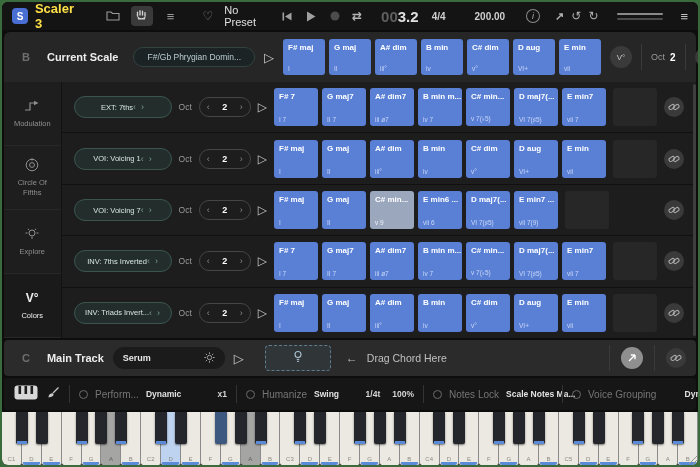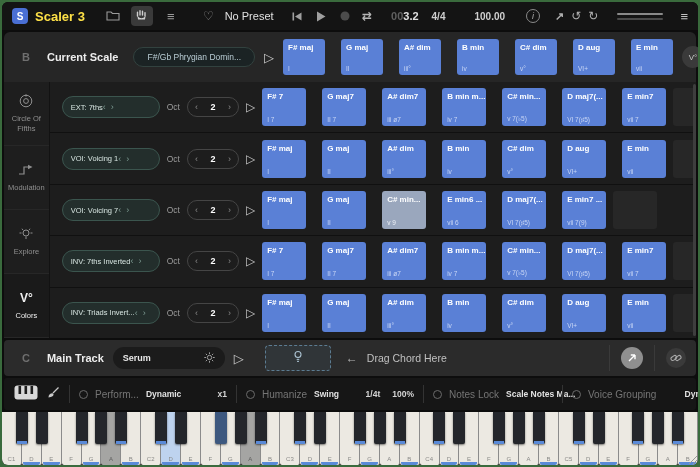--- a/index.html
+++ b/index.html
@@ -10,39 +10,39 @@
   
   .topbar{height:28px;display:flex;align-items:center;padding:0 10px;gap:7px;background:#141414;flex-shrink:0;}
   .logo{width:16px;height:16px;border-radius:4px;background:#4a6fd4;color:#fff;font-weight:bold;font-size:10px;display:flex;align-items:center;justify-content:center;}
   .app-title{font-size:13px;font-weight:bold;color:#fde047;margin-right:10px;}
   .tb-btn{background:none;border:none;color:#9a9a9a;font-size:13px;display:flex;align-items:center;justify-content:center;width:22px;height:20px;cursor:pointer;}
   .tb-btn.active{background:#3a3a3a;border-radius:4px;color:#d0d0d0;}
   .heart{font-size:12px;margin-left:14px;color:#8a8a8a;}
   .preset{font-size:11px;color:#e0e0e0;margin-left:4px;}
   .transport{display:flex;align-items:center;gap:10px;margin-left:auto;}
   .loop{color:#b5b5b5;font-size:12px;font-weight:bold;}
-  .pos{font-size:11px;font-weight:bold;color:#e0e0e0;margin-left:12px;}
+  .pos{font-size:15px;font-weight:bold;color:#e0e0e0;margin-left:12px;}
   .pos .dim{color:#5f5f5f;}
   .tsig{font-size:10px;font-weight:bold;color:#cfcfcf;margin-left:6px;}
   .tempo{font-size:10px;font-weight:bold;color:#cfcfcf;margin-left:22px;}
   .info-btn{width:14px;height:14px;border:1px solid #8a8a8a;border-radius:50%;color:#aaa;font-size:9px;font-style:italic;display:flex;align-items:center;justify-content:center;margin-left:14px;background:none;}
   .ptr{color:#b0b0b0;font-size:11px;font-weight:bold;margin-left:8px;background:none;border:none;}
   .undo,.redo{color:#b0b0b0;font-size:12px;background:none;border:none;}
   .volume{display:flex;flex-direction:column;gap:3px;margin-left:12px;}
   .volume i{display:block;width:46px;height:2px;background:#8a8a8a;border-radius:1px;}
   .volume i+i{background:#4a4a4a;}
   .menu-right{color:#c0c0c0;font-size:13px;margin-left:10px;background:none;border:none;}
 
   
   .scale-panel{height:50px;margin:2px 2px 0;background:#262626;border-radius:6px 6px 0 0;display:flex;align-items:center;padding:0 12px 0 18px;gap:9px;flex-shrink:0;}
   .sec-label{font-size:11px;font-weight:bold;color:#6f6f6f;}
   .panel-title{font-size:11px;font-weight:bold;color:#ededed;margin-left:8px;white-space:nowrap;}
   .scale-pill{background:#1b2324;border:1px solid #32423f;border-radius:12px;padding:4px 13px;font-size:8.5px;color:#b9cdd4;margin-left:6px;white-space:nowrap;}
   .play{color:#c8c8c8;font-size:13px;line-height:1;background:none;border:none;}
-  .pads{display:flex;gap:16px;}
+  .pads{display:flex;gap:4px;}
   .pad{width:44px;height:38px;background:#5a80d6;border-radius:3px;padding:4px 2px 3px 5px;display:flex;flex-direction:column;justify-content:space-between;overflow:hidden;flex-shrink:0;}
   .pad.small{width:42px;height:36px;}
   .pname{font-size:8px;font-weight:bold;color:#fff;white-space:nowrap;}
   .psub{font-size:6.5px;color:#c9d6f5;white-space:nowrap;}
   .pad.gray{background:#9aa7bd;}
   .pad.gray .psub{color:#eef1f7;}
   .vsep{width:1px;height:26px;background:#3a3a3a;flex-shrink:0;}
   .circle-btn{width:22px;height:22px;border-radius:50%;background:#3a3a3a;color:#c5c5c5;font-size:8px;display:flex;align-items:center;justify-content:center;border:none;flex-shrink:0;}
   .oct-group{display:flex;align-items:center;gap:5px;font-size:9px;color:#9a9a9a;}
   .oct-group b{color:#fff;font-size:10px;}
@@ -52,21 +52,21 @@
   .main{flex:1;margin:0 2px;display:flex;position:relative;background:#1a1a1a;overflow:hidden;}
   .sidebar{width:68px;background:#1e1e1e;border-right:1px solid #121212;display:flex;flex-direction:column;}
   .sb-item{flex:1;display:flex;flex-direction:column;align-items:center;justify-content:center;gap:5px;border-bottom:1px solid #272727;color:#8f8f8f;text-align:center;cursor:pointer;}
   .sb-item.active{color:#efefef;background:#1a1a1a;}
   .sb-label{font-size:7.5px;line-height:1.3;padding:0 4px;}
   .sb-icon{height:15px;display:flex;align-items:center;}
   .vdeg{font-size:12px;font-weight:bold;}
   .rows{flex:1;display:flex;flex-direction:column;}
   .row{flex:1;display:flex;align-items:center;border-bottom:1px solid #101010;padding-left:12px;gap:7px;background:#1d1d1d;}
   .row:last-child{border-bottom:none;}
-  .rpill{width:98px;height:22px;border:1px solid #3b554e;background:#232e2c;border-radius:12px;display:flex;align-items:center;justify-content:flex-start;padding:0 8px;flex-shrink:0;}
+  .rpill{width:98px;height:22px;border:1px solid #3b554e;background:#232e2c;border-radius:12px;display:flex;align-items:center;justify-content:center;padding:0 8px;flex-shrink:0;}
   .rpill-label{font-size:7.5px;color:#d6e4e0;white-space:nowrap;overflow:hidden;}
   .chevrons{font-size:9px;color:#7d9a92;display:flex;gap:5px;}
   .oct-label{font-size:8.5px;color:#9a9a9a;}
   .stepper{width:52px;height:20px;border:1px solid #454545;border-radius:11px;display:flex;align-items:center;justify-content:space-between;padding:0 7px;flex-shrink:0;}
   .st-val{font-size:9px;font-weight:bold;color:#fff;}
   .st-ch{font-size:9px;color:#8a8a8a;}
   .row .play{font-size:12px;}
   .empty-slot{width:44px;height:38px;background:#272727;border-radius:3px;flex-shrink:0;}
   .link-btn{width:20px;height:20px;border-radius:50%;background:#3a3a3a;display:flex;align-items:center;justify-content:center;border:none;flex-shrink:0;}
   .row .link-btn{margin-left:auto;margin-right:12px;}
@@ -148,21 +148,21 @@
       <button class="tb-btn" style="width:14px">
           <svg width="10" height="10">
             <circle cx="5" cy="5" r="4.5" fill="#4c4c4c"></circle>
           </svg>
         </button>
       <span class="loop">⇄</span>
     </div>
 
     <div class="pos"><span class="dim">00</span><span>3.2</span></div>
     <div class="tsig">4/4</div>
-    <div class="tempo">100.00</div>
+    <div class="tempo">200.00</div>
     <button class="info-btn">i</button>
     <button class="ptr">↗</button>
     <button class="undo">↺</button>
     <button class="redo">↻</button>
     <div class="volume">
         <i></i>
         <i></i>
       </div>
     <button class="menu-right">≡</button>
   </header>
@@ -218,36 +218,36 @@
             </g>
           </svg>
         </button>
     </div>
   </section>
 
   <div class="main">
     <nav class="sidebar">
         <div class="sb-item">
           <span class="sb-icon">
+            <svg width="16" height="12" viewBox="0 0 16 12">
+              <path d="M1,10 L6,10 L6,3 L11,3" fill="none" stroke="currentColor" stroke-width="1.2"></path>
+              <path d="M10,0.8 L14.5,3 L10,5.2 Z" fill="currentColor"></path>
+            </svg>
+          </span>
+          <span class="sb-label">Modulation</span>
+        </div>
+        <div class="sb-item">
+          <span class="sb-icon">
             <svg width="14" height="14" viewBox="0 0 14 14">
               <circle cx="7" cy="7" r="5.8" fill="none" stroke="currentColor" stroke-width="1"></circle>
               <circle cx="7" cy="7" r="2.4" fill="none" stroke="currentColor" stroke-width="1"></circle>
               <circle cx="7" cy="1.6" r="1" fill="currentColor"></circle>
             </svg>
           </span>
           <span class="sb-label">Circle Of Fifths</span>
-        </div>
-        <div class="sb-item">
-          <span class="sb-icon">
-            <svg width="16" height="12" viewBox="0 0 16 12">
-              <path d="M1,10 L6,10 L6,3 L11,3" fill="none" stroke="currentColor" stroke-width="1.2"></path>
-              <path d="M10,0.8 L14.5,3 L10,5.2 Z" fill="currentColor"></path>
-            </svg>
-          </span>
-          <span class="sb-label">Modulation</span>
         </div>
         <div class="sb-item">
           <span class="sb-icon">
             <svg width="16" height="14" viewBox="0 0 16 14">
               <circle cx="8" cy="6" r="3" fill="none" stroke="currentColor" stroke-width="1"></circle>
               <line x1="8" y1="9.5" x2="8" y2="12" stroke="currentColor"></line>
               <line x1="1.5" y1="6" x2="3.5" y2="6" stroke="currentColor"></line>
               <line x1="12.5" y1="6" x2="14.5" y2="6" stroke="currentColor"></line>
               <line x1="3.8" y1="1.8" x2="5.2" y2="3" stroke="currentColor"></line>
               <line x1="12.2" y1="1.8" x2="10.8" y2="3" stroke="currentColor"></line>

